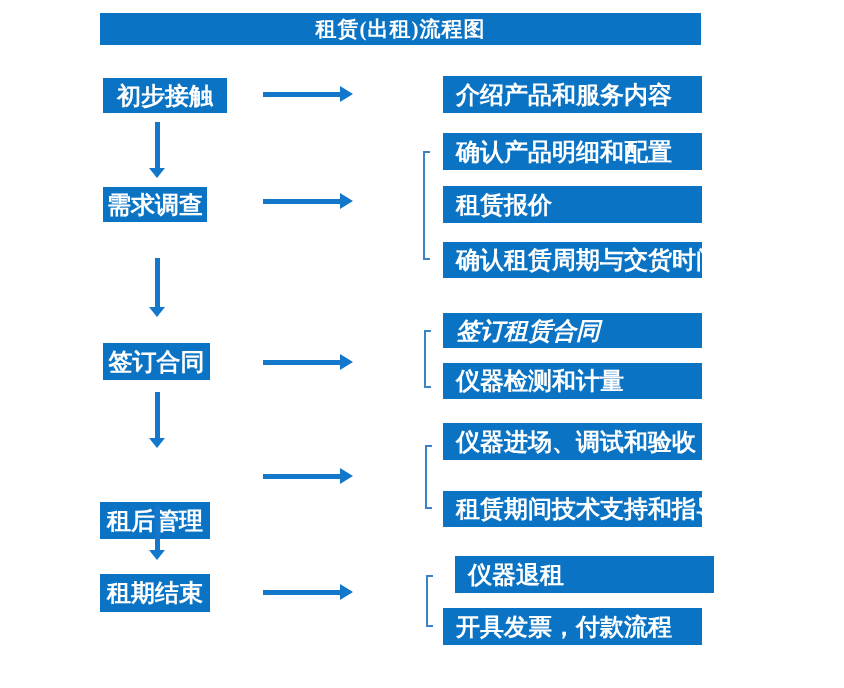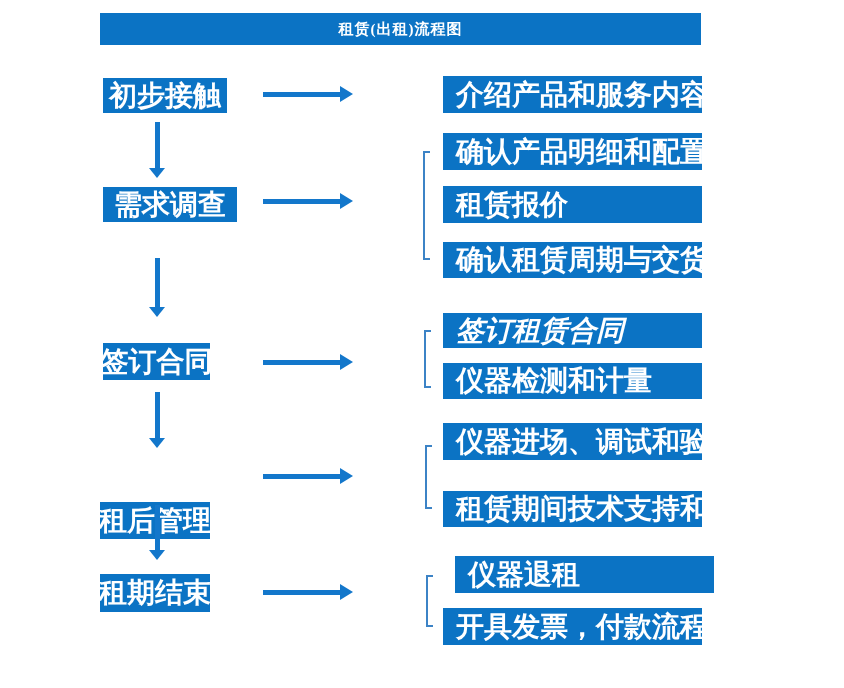--- a/index.html
+++ b/index.html
@@ -15,31 +15,31 @@
     width:844px;height:688px;
     background:var(--bg);
     font-family:"Liberation Serif", serif;
     overflow:hidden;
   }
   .title-bar{
     position:absolute;
     background:var(--box);
     color:var(--boxtext);
     font-weight:bold;
-    font-size:15px;
+    font-size:21px;
     text-align:center;
     line-height:32px;
     letter-spacing:1px;
   }
   .box{
     position:absolute;
     background:var(--box);
     color:var(--boxtext);
     font-weight:bold;
-    font-size:28px;
+    font-size:24px;
     white-space:nowrap;
     display:flex;
     align-items:center;
   }
   .box.left{justify-content:center;}
   .box.right{justify-content:flex-start;padding-left:13px;box-sizing:border-box;}
   .harrow{position:absolute;height:16px;}
   .harrow .shaft{position:absolute;left:0;right:11px;top:6px;height:5px;background:var(--arrow);}
   .harrow .head{position:absolute;right:0;top:0;width:0;height:0;
     border-top:8px solid transparent;border-bottom:8px solid transparent;border-left:13px solid var(--arrow);}
@@ -57,21 +57,21 @@
   }
 </style>
 </head>
 <body>
 
 <div class="canvas">
 
   <div class="title-bar" style="left:100px;top:13px;width:601px;height:32px;">租赁(出租)流程图</div>
 
   <div class="box left" style="left:103px;top:78px;width:124px;height:35px;">初步接触</div>
-  <div class="box left" style="left:103px;top:187px;width:134px;height:35px;">需求调查</div>
+  <div class="box left" style="left:103px;top:187px;width:104px;height:35px;">需求调查</div>
   <div class="box left" style="left:103px;top:343px;width:107px;height:37px;">签订合同</div>
   <div class="box left" style="left:100px;top:458px;width:110px;height:37px;margin-top:44px;">租后管理</div>
   <div class="box left" style="left:100px;top:574px;width:110px;height:38px;">租期结束</div>
 
   <div class="box right" style="left:443px;top:76px;width:259px;height:37px;">介绍产品和服务内容</div>
 
   <div class="box right" style="left:443px;top:133px;width:259px;height:37px;">确认产品明细和配置</div>
   <div class="box right" style="left:443px;top:186px;width:259px;height:37px;">租赁报价</div>
   <div class="box right" style="left:443px;top:242px;width:259px;height:36px;">确认租赁周期与交货时间</div>
 

